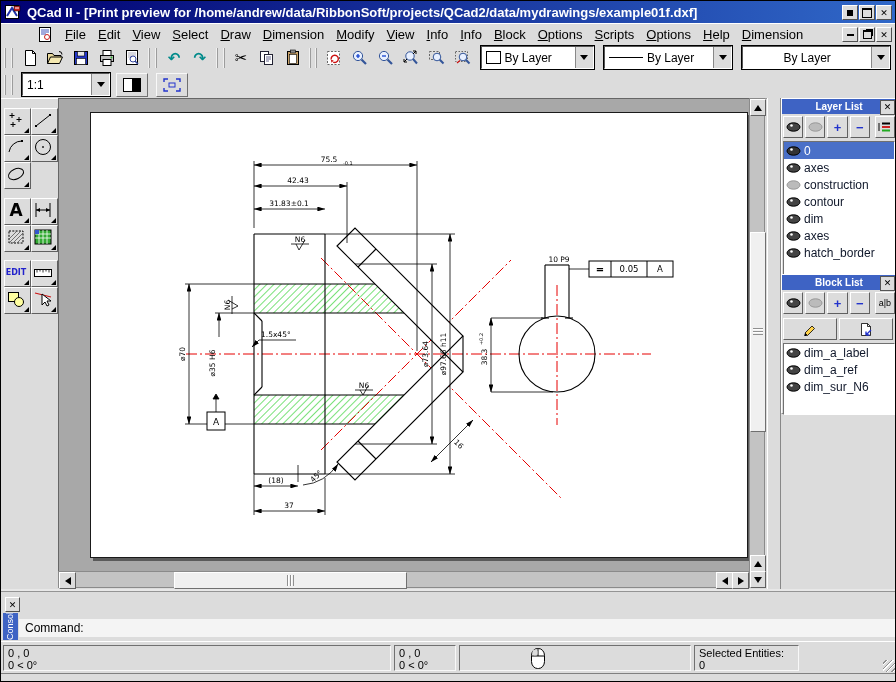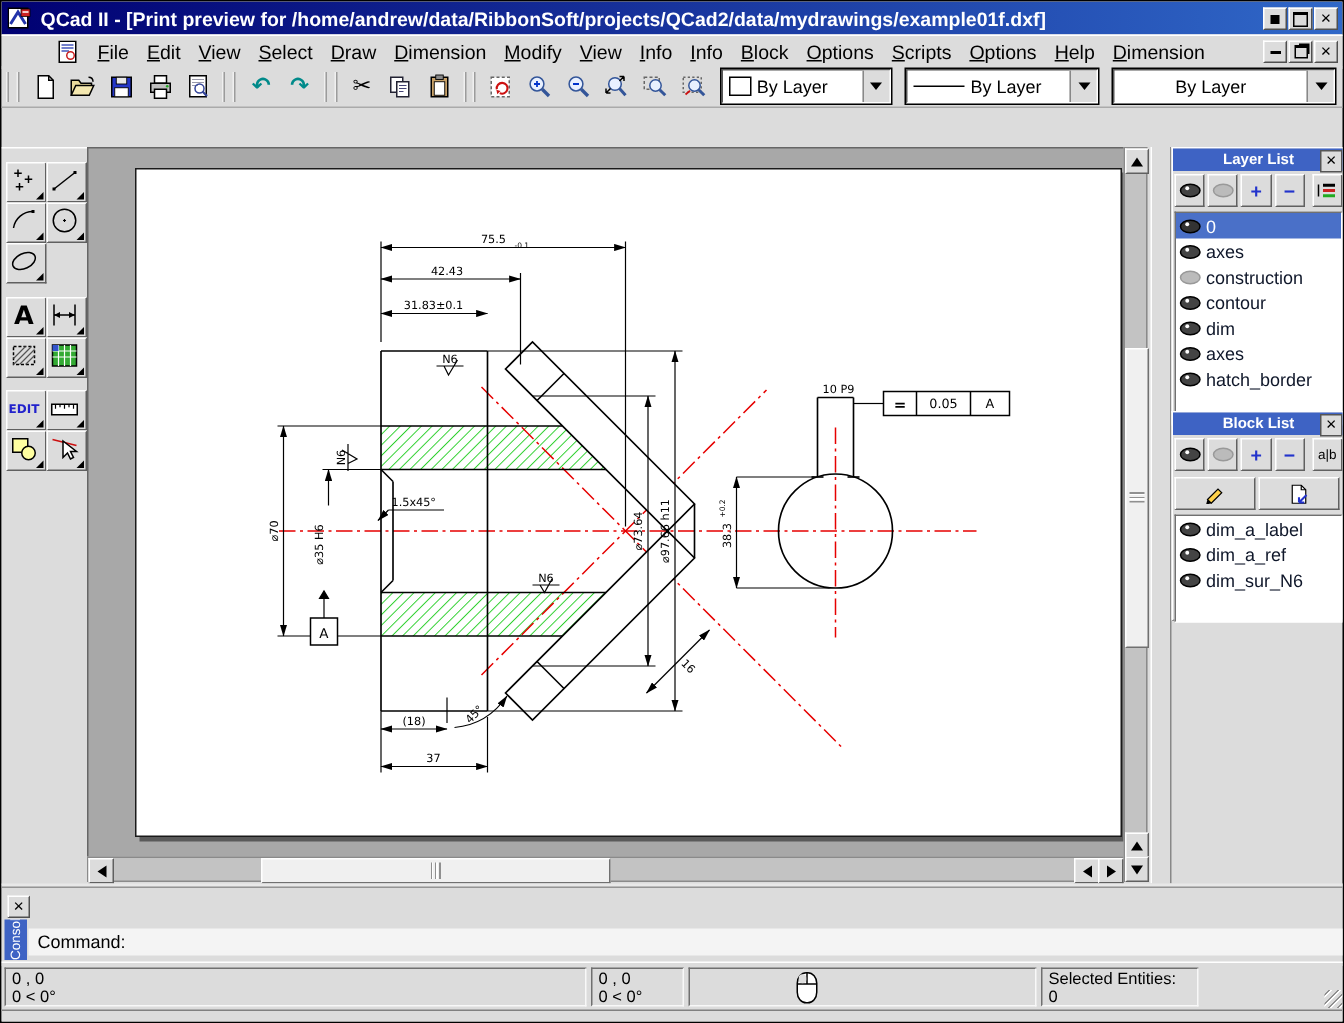--- a/index.html
+++ b/index.html
@@ -269,20 +269,44 @@
     <div class="combo" style="width:148px">
       <span class="val" style="justify-content:center">
           <span>By Layer</span>
         </span>
       <span class="drop">
           <span class="darr"></span>
         </span>
     </div>
   </div>
 
+  <div id="toolbar2" class="abs">
+    <div class="tb-handle"></div>
+    <div class="combo" style="width:86px">
+      <span class="val">
+          <span>1:1</span>
+        </span>
+      <span class="drop">
+          <span class="darr"></span>
+        </span>
+    </div>
+    <div class="tbtn raised" style="width:30px;height:22px">
+      <svg width="20" height="16">
+        <rect x="1.5" y="1.5" width="17" height="13" fill="#fff" stroke="#000"></rect>
+        <rect x="10" y="1.5" width="8.5" height="13" fill="#000"></rect>
+      </svg>
+      </div>
+    <span style="width:6px"></span>
+    <div class="tbtn raised" style="width:30px;height:22px">
+      <svg width="20" height="16">
+        <path d="M2,5 v-3 h4 M14,2 h4 v3 M18,11 v3 h-4 M6,14 h-4 v-3" fill="none" stroke="#2233cc" stroke-width="1.4"></path>
+        <rect x="7" y="6" width="6" height="4" fill="none" stroke="#2233cc"></rect>
+      </svg>
+      </div>
+  </div>
 
   <div id="main" class="abs">
 
     <div id="palette" class="abs">
       <div class="ptool" style="left:3px;top:9px">
         <svg width="23" height="23">
           <path d="M7,4 v5 M4.5,6.5 h5 M14,8 v5 M11.5,10.5 h5 M8,13 v5 M5.5,15.5 h5" stroke="#000"></path>
         </svg></div>
       <div class="ptool" style="left:30px;top:9px">
         <svg width="23" height="23">

